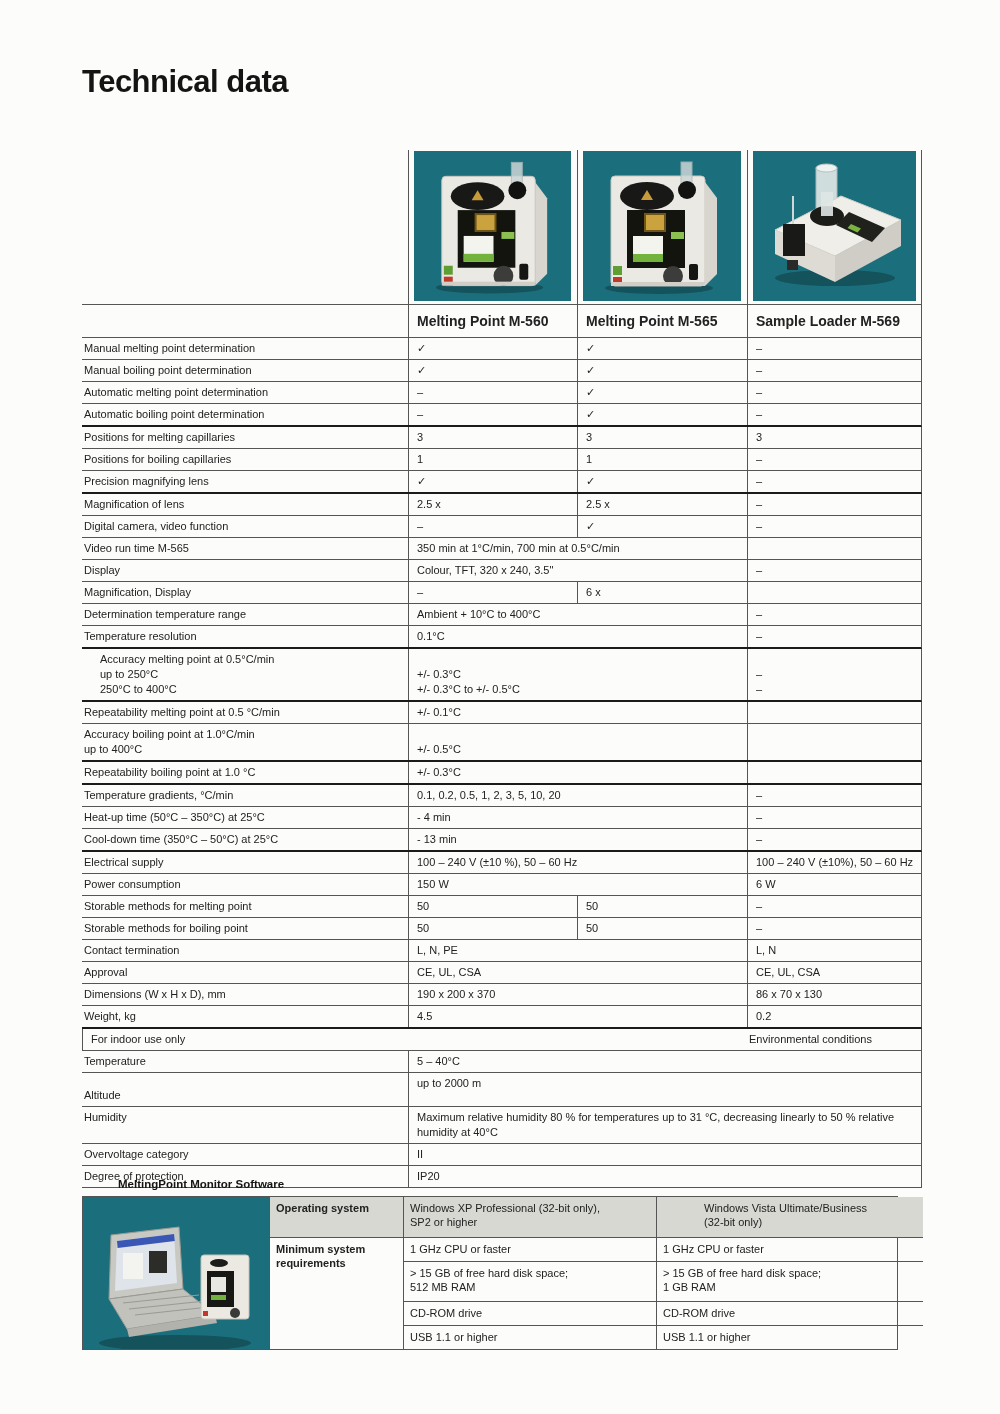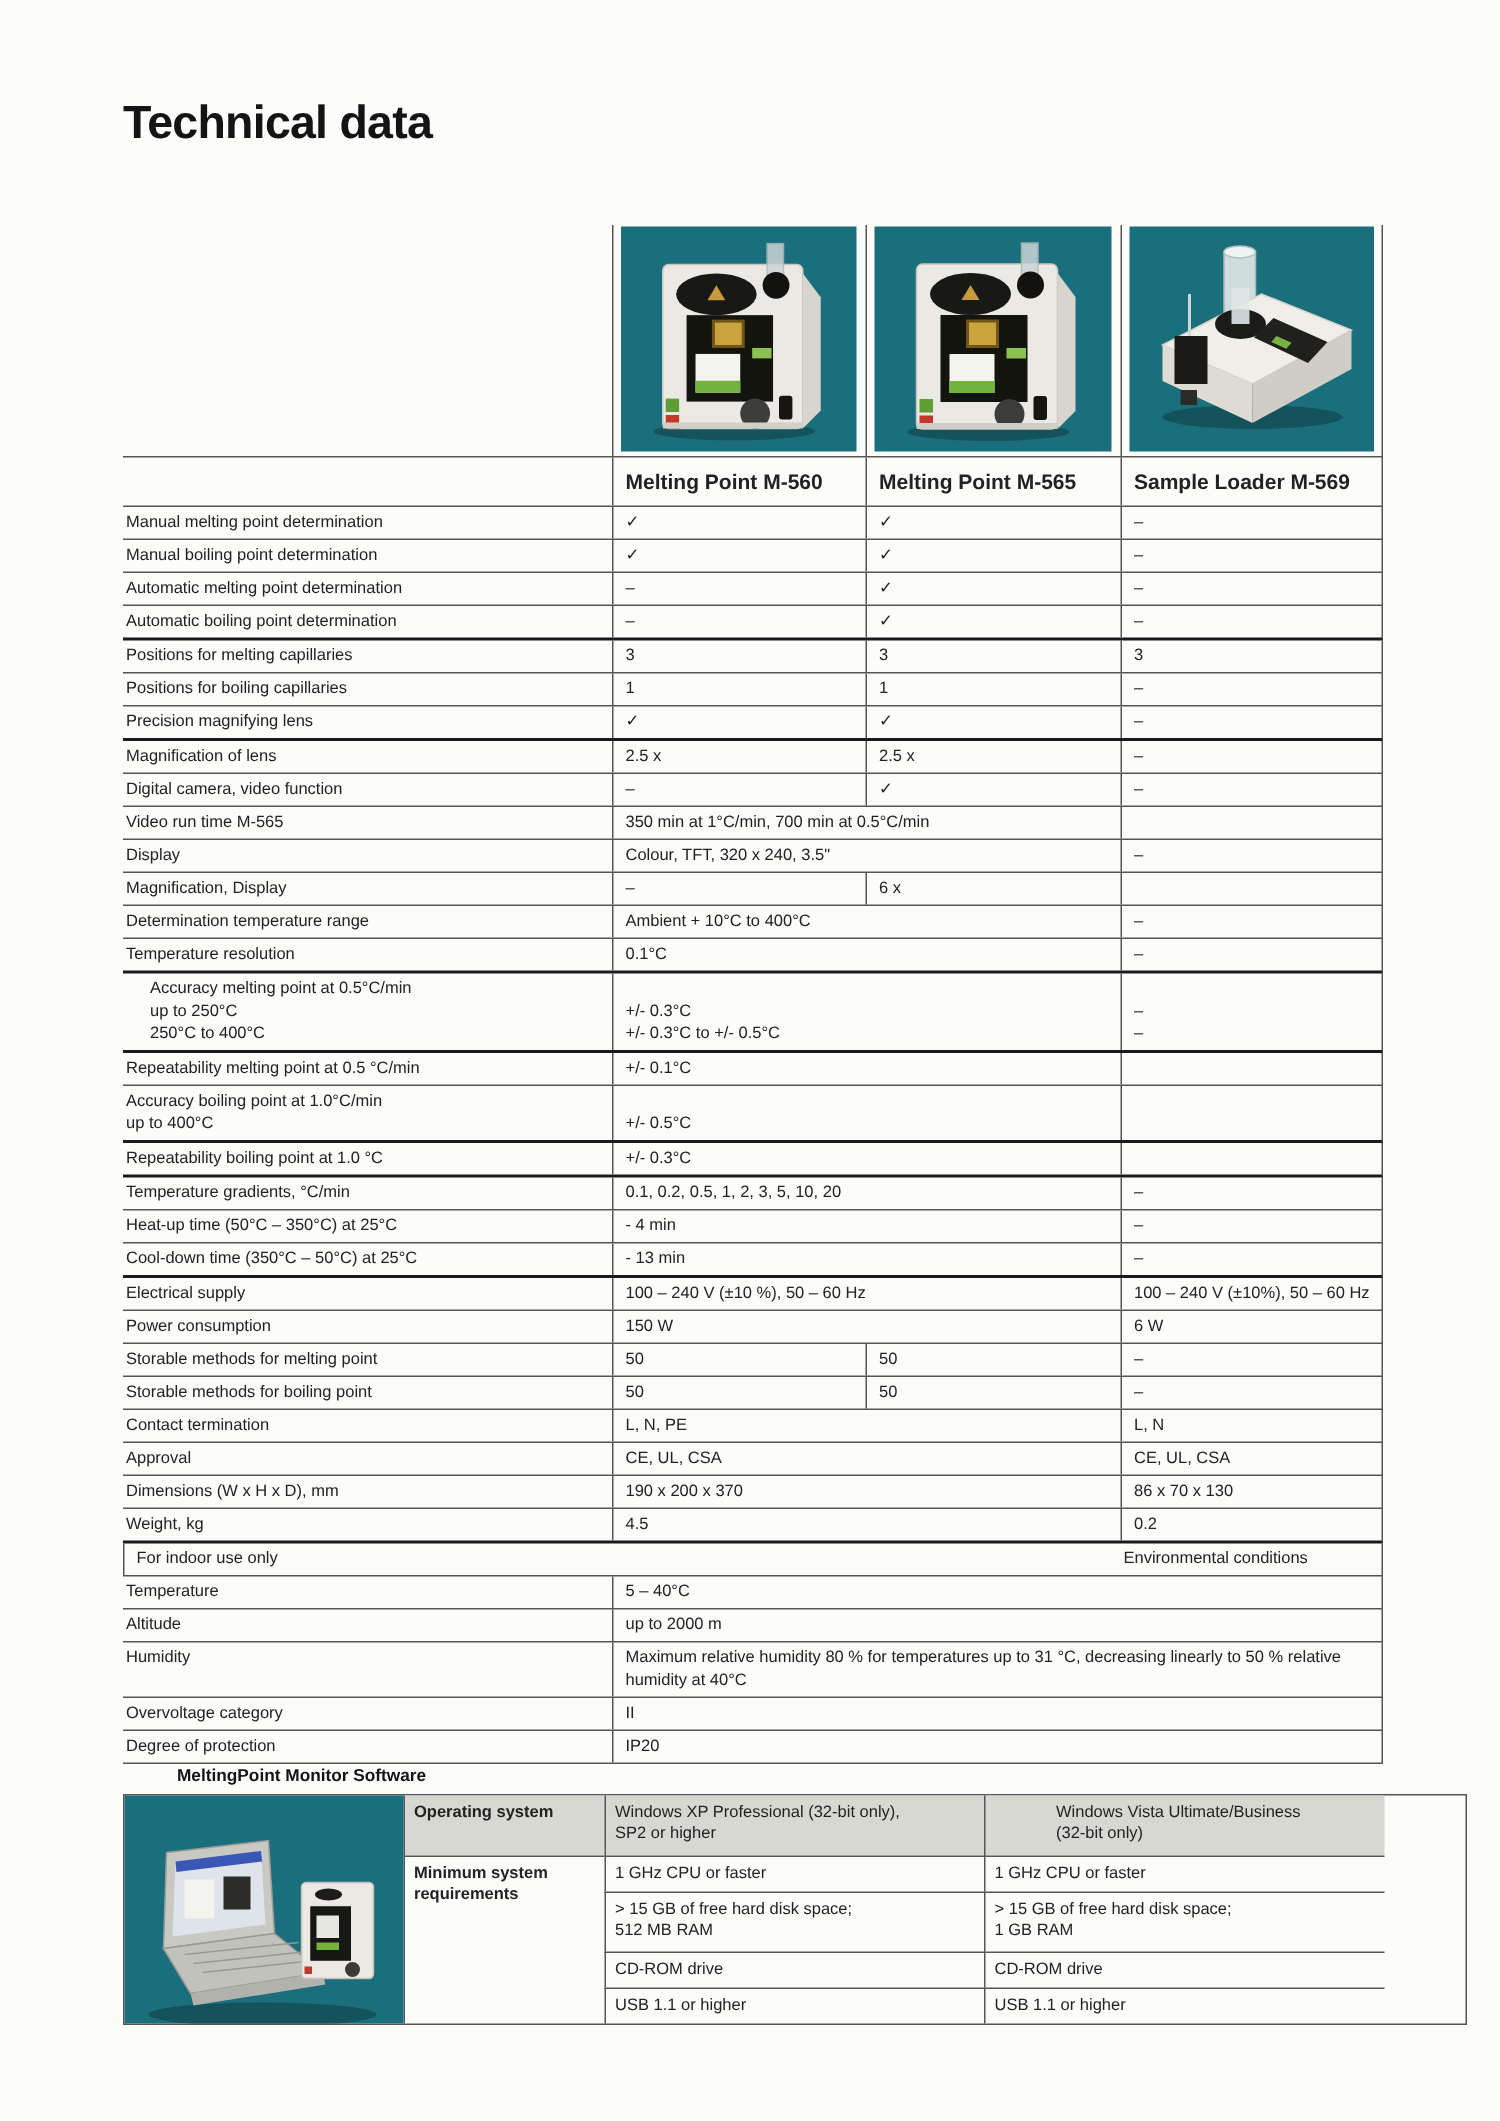--- a/index.html
+++ b/index.html
@@ -22,21 +22,21 @@
   .img-row{border-bottom:none;border-right:1px solid #555;}
   .imgcell{border-left:1px solid #555;padding:1px 6px 3px 5px;}
   .photo{background:#1b6f7d;height:150px;position:relative;overflow:hidden;}
   .photo svg{display:block;width:100%;height:100%;}
 
   .head-row{border-top:1px solid #555;}
   .head-row .cell{display:flex;align-items:center;font-weight:bold;font-size:14px;min-height:26px;}
 
   
   #sw-heading{position:absolute;top:1178px;left:0;font-size:11.5px;font-weight:bold;color:#141414;margin-left:36px;}
-  #sw-table{position:absolute;top:1196px;left:0;width:896px;display:grid;
+  #sw-table{position:absolute;top:1196px;left:0;width:816px;display:grid;
             grid-template-columns:186px 134px 253px 267px;
             grid-template-rows:40px 24px 40px 24px 24px;
             border:1px solid #555;font-size:11px;box-sizing:border-box;}
   .sw{border-left:1px solid #555;padding:4px 6px;line-height:14px;white-space:pre-line;}
   .sw.topline{border-top:1px solid #555;}
   .sw-img{grid-column:1;grid-row:1 / span 5;background:#1b6f7d;padding:0;border-left:none;position:relative;overflow:hidden;}
   .sw-img svg{display:block;width:100%;height:100%;}
   .gray{background:#d8d8d3;}
   .bold{font-weight:bold;}
   .os-label{grid-column:2;grid-row:1;}
@@ -300,21 +300,21 @@
           </div>
           <div class="row">
             <div class="cell val span3">For indoor use only</div>
             <div class="cell label" style="white-space: pre-line;">Environmental conditions</div>
           </div>
           <div class="row">
             <div class="cell label" style="white-space: pre-line;">Temperature</div>
             <div class="cell val span3">5 – 40°C</div>
           </div>
           <div class="row">
-            <div class="cell label" style="white-space: pre-line;">Altitude</div>
+            <div class="cell label" style="white-space: pre-line; margin-top: 12px;">Altitude</div>
             <div class="cell val span3">up to 2000 m</div>
           </div>
           <div class="row">
             <div class="cell label" style="white-space: pre-line;">Humidity</div>
             <div class="cell val span3">Maximum relative humidity 80 % for temperatures up to 31 °C, decreasing linearly to 50 % relative humidity at 40°C</div>
           </div>
           <div class="row">
             <div class="cell label" style="white-space: pre-line;">Overvoltage category</div>
             <div class="cell val span3">II</div>
           </div>

